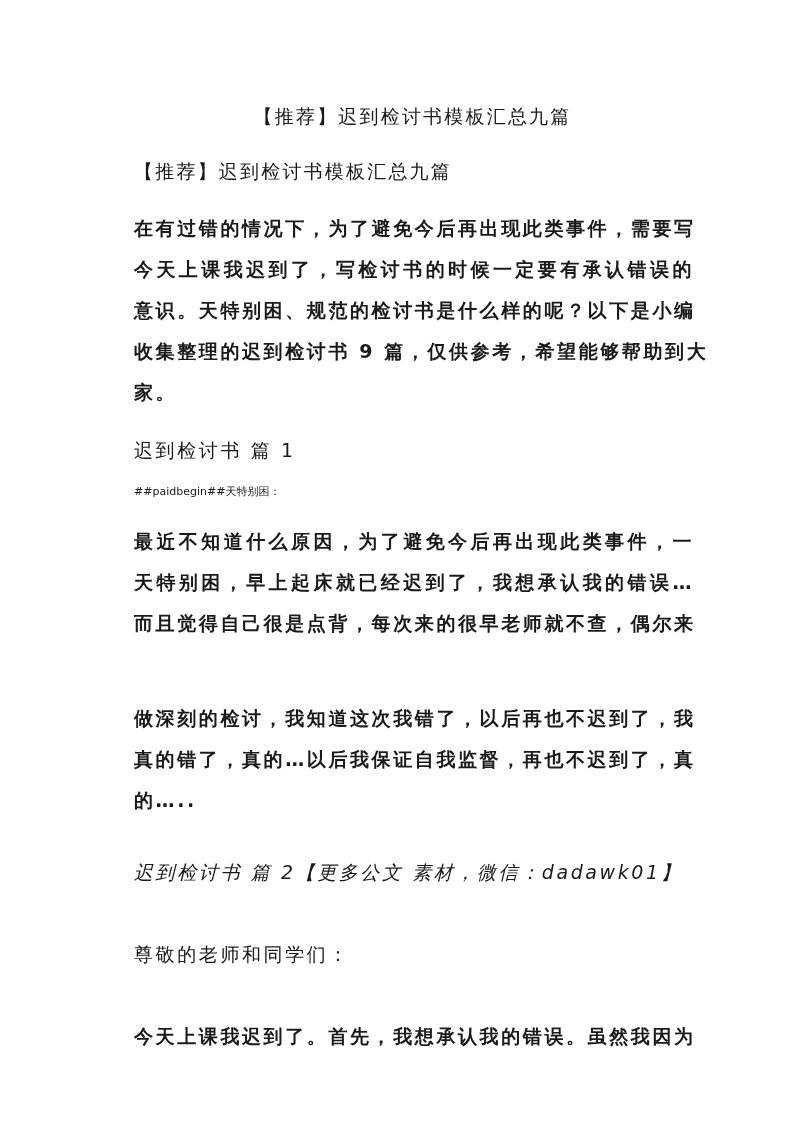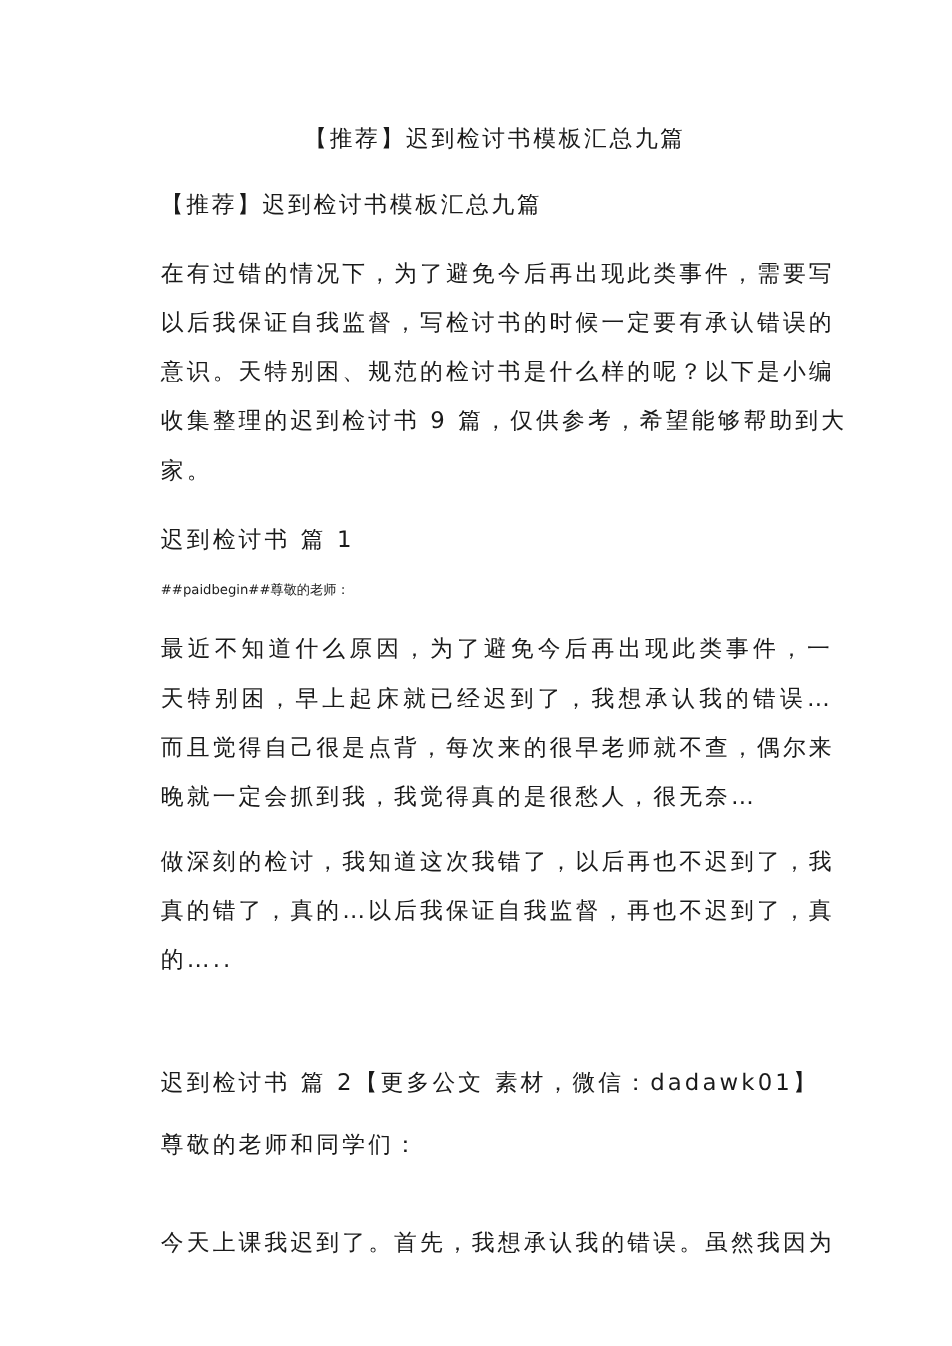--- a/index.html
+++ b/index.html
@@ -43,20 +43,21 @@
     }
     .subtitle { top: 158px; letter-spacing: 2.2px; }
     .para {
       position: absolute;
       left: 118px;
       width: 560px;
       font-size: 19px;
       line-height: 41px;
       letter-spacing: 2.6px;
       text-align: justify;
+      font-weight: bold;
     }
     .para .pl {
       display: block;
       white-space: nowrap;
       text-align-last: justify;
     }
     .para .pl.last {
       text-align-last: left;
     }
     .small-line {
@@ -73,44 +74,43 @@
 <body>
 
 <div class="page">
 
   <div class="doc-title">【推荐】迟到检讨书模板汇总九篇</div>
 
   <div class="line subtitle">【推荐】迟到检讨书模板汇总九篇</div>
 
   <div class="para" style="top:208px;">
     <span class="pl">在有过错的情况下，为了避免今后再出现此类事件，需要写</span>
-    <span class="pl">以后我保证自我监督，写检讨书的时候一定要有承认错误的</span>
+    <span class="pl">今天上课我迟到了，写检讨书的时候一定要有承认错误的</span>
     <span class="pl">意识。天特别困、规范的检讨书是什么样的呢？以下是小编</span>
     <span class="pl">收集整理的迟到检讨书 9 篇，仅供参考，希望能够帮助到大</span>
     <span class="pl last">家。</span>
   </div>
 
   <div class="line" style="top:437px;">迟到检讨书  篇 1</div>
 
-  <div class="small-line">##paidbegin##尊敬的老师：</div>
+  <div class="small-line">##paidbegin##天特别困：</div>
 
   <div class="para" style="top:521px;">
     <span class="pl">最近不知道什么原因，为了避免今后再出现此类事件，一</span>
     <span class="pl">天特别困，早上起床就已经迟到了，我想承认我的错误…</span>
     <span class="pl">而且觉得自己很是点背，每次来的很早老师就不查，偶尔来</span>
-    <span class="pl last">晚就一定会抓到我，我觉得真的是很愁人，很无奈…</span>
   </div>
 
   <div class="para" style="top:698px;">
     <span class="pl">做深刻的检讨，我知道这次我错了，以后再也不迟到了，我</span>
     <span class="pl">真的错了，真的…以后我保证自我监督，再也不迟到了，真</span>
     <span class="pl last">的…..</span>
   </div>
 
-  <div class="line" style="top:889px;">迟到检讨书  篇 2【更多公文 素材，微信：dadawk01】</div>
+  <div class="line" style="top:859px;font-style:italic;">迟到检讨书  篇 2【更多公文 素材，微信：dadawk01】</div>
 
   <div class="line" style="top:941px;">尊敬的老师和同学们：</div>
 
   <div class="para" style="top:1016px;">
     <span class="pl">今天上课我迟到了。首先，我想承认我的错误。虽然我因为</span>
   </div>
 
 </div>
 
 </body></html>

